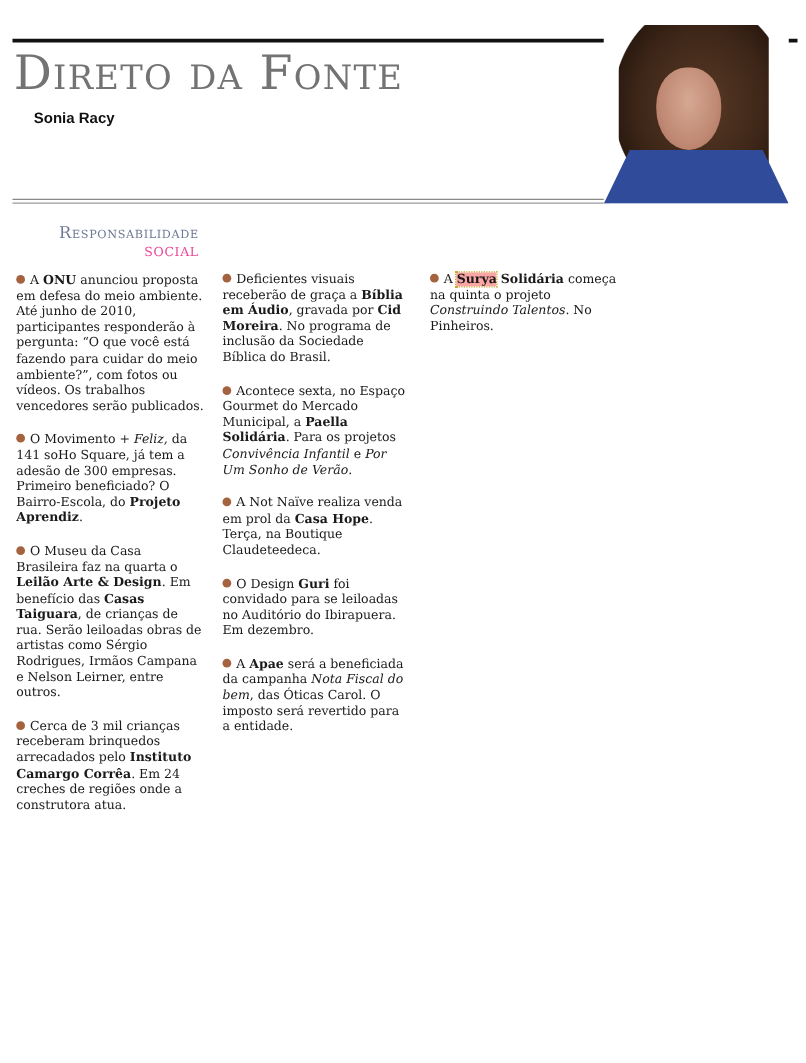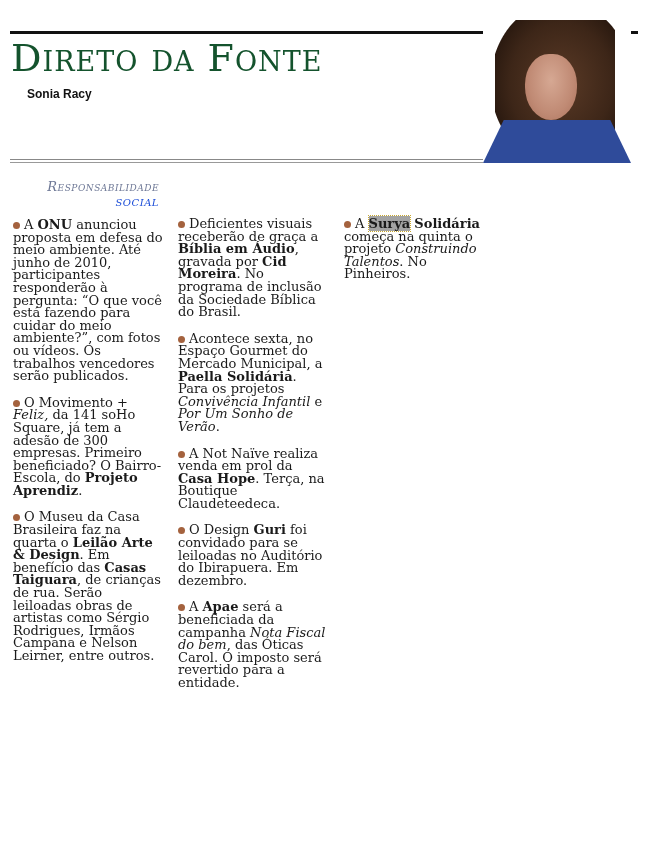--- a/index.html
+++ b/index.html
@@ -1,39 +1,39 @@
 <!DOCTYPE html>
 <html><head>
 <meta charset="utf-8">
 <style>
   html, body { margin: 0; padding: 0; background: #ffffff; }
   body { width: 645px; height: 850px; position: relative; overflow: hidden; font-family: "DejaVu Serif", serif; color: #1a1a1a; }
 
   .top-rule { position: absolute; left: 10px; top: 31px; width: 628px; height: 3px; background: #111; }
-  .masthead { position: absolute; left: 11px; top: 36px; font-family: "DejaVu Serif", serif; font-size: 38px; letter-spacing: 1px; color: #14532d; font-weight: normal; line-height: 44px; font-variant: small-caps; text-align: center; }
+  .masthead { position: absolute; left: 11px; top: 36px; font-family: "DejaVu Serif", serif; font-size: 38px; letter-spacing: 1px; color: #737373; font-weight: normal; line-height: 44px; font-variant: small-caps; text-align: center; }
   .byline { position: absolute; left: 27px; top: 87px; font-family: "Liberation Sans", sans-serif; font-weight: bold; font-size: 12px; color: #111; }
   .bottom-rule { position: absolute; left: 10px; top: 159px; width: 478px; height: 2px; border-top: 1px solid #888; border-bottom: 1px solid #999; }
 
   .photo { position: absolute; left: 483px; top: 20px; width: 148px; height: 143px; overflow: hidden; background: #fff; }
   .photo .hair { position: absolute; left: 12px; top: 0; width: 120px; height: 140px; background: radial-gradient(ellipse at 55% 45%, #5a3a26 0%, #3d2618 55%, #2b1a10 75%, rgba(255,255,255,0) 76%); }
   .photo .face { position: absolute; left: 42px; top: 34px; width: 52px; height: 66px; border-radius: 46% 46% 50% 50%; background: radial-gradient(ellipse at 50% 40%, #d6a893 0%, #c08a74 60%, #a8705a 100%); }
   .photo .shirt { position: absolute; left: 0; top: 100px; width: 148px; height: 43px; background: #2f4b9a; clip-path: polygon(14% 0, 86% 0, 100% 100%, 0 100%); }
 
-  .section-head { position: absolute; left: 14px; top: 180px; width: 145px; text-align: right; font-family: "DejaVu Serif", serif; font-variant: small-caps; line-height: 14px; font-style: italic; }
+  .section-head { position: absolute; left: 14px; top: 180px; width: 145px; text-align: right; font-family: "DejaVu Serif", serif; font-variant: small-caps; line-height: 14px; }
   .section-head .l1 { display: block; color: #6e7896; font-size: 13px; letter-spacing: 0.5px; }
-  .section-head .l2 { display: block; color: #1d4ed8; font-size: 14px; letter-spacing: 0.5px; }
+  .section-head .l2 { display: block; color: #ec4899; font-size: 14px; letter-spacing: 0.5px; }
 
-  .col { position: absolute; top: 218px; width: 150px; font-size: 13px; line-height: 12.6px; }
+  .col { position: absolute; top: 218px; width: 150px; font-size: 10px; line-height: 12.6px; }
   .col-1 { left: 13px; top: 219px; }
   .col-2 { left: 178px; }
   .col-3 { left: 344px; width: 150px; }
   .item { margin: 0 0 14px 0; text-align: left; }
   .bullet { display: inline-block; width: 7px; height: 7px; border-radius: 50%; background: #a4623e; margin-right: 4px; vertical-align: 0; }
   b { font-weight: bold; }
-  .hl { background: #a3a3a3; outline: 1px dotted #c9a830; }
+  .hl { background: #fca5a5; outline: 1px dotted #c9a830; }
 </style>
 </head>
 <body>
 
 <div class="top-rule"></div>
 
 <div class="masthead">
   <span>Direto da Fonte</span>
 </div>
 
@@ -49,20 +49,21 @@
 
 <div class="section-head">
   <span class="l1">Responsabilidade</span>
   <span class="l2">social</span>
 </div>
 
 <div class="col col-1">
     <p class="item"><span class="bullet"></span><span>A </span><b>ONU</b><span> anunciou proposta em defesa do meio ambiente. Até junho de 2010, participantes responderão à pergunta: “O que você está fazendo para cuidar do meio ambiente?”, com fotos ou vídeos. Os trabalhos vencedores serão publicados.</span></p>
     <p class="item"><span class="bullet"></span><span>O Movimento + </span><i>Feliz,</i><span> da 141 soHo Square, já tem a adesão de 300 empresas. Primeiro beneficiado? O Bairro-Escola, do </span><b>Projeto Aprendiz</b><span>.</span></p>
     <p class="item"><span class="bullet"></span><span>O Museu da Casa Brasileira faz na quarta o </span><b>Leilão Arte &amp; Design</b><span>. Em benefício das </span><b>Casas Taiguara</b><span>, de crianças de rua. Serão leiloadas obras de artistas como Sérgio Rodrigues, Irmãos Campana e Nelson Leirner, entre outros.</span></p>
+    <p class="item"><span class="bullet"></span><span>Cerca de 3 mil crianças receberam brinquedos arrecadados pelo </span><b>Instituto Camargo Corrêa</b><span>. Em 24 creches de regiões onde a construtora atua.</span></p>
   </div>
 <div class="col col-2">
     <p class="item"><span class="bullet"></span><span>Deficientes visuais receberão de graça a </span><b>Bíblia em Áudio</b><span>, gravada por </span><b>Cid Moreira</b><span>. No programa de inclusão da Sociedade Bíblica do Brasil.</span></p>
     <p class="item"><span class="bullet"></span><span>Acontece sexta, no Espaço Gourmet do Mercado Municipal, a </span><b>Paella Solidária</b><span>. Para os projetos </span><i>Convivência Infantil</i><span> e </span><i>Por Um Sonho de Verão</i><span>.</span></p>
     <p class="item"><span class="bullet"></span><span>A Not Naïve realiza venda em prol da </span><b>Casa Hope</b><span>. Terça, na Boutique Claudeteedeca.</span></p>
     <p class="item"><span class="bullet"></span><span>O Design </span><b>Guri</b><span> foi convidado para se leiloadas no Auditório do Ibirapuera. Em dezembro.</span></p>
     <p class="item"><span class="bullet"></span><span>A </span><b>Apae</b><span> será a beneficiada da campanha </span><i>Nota Fiscal do bem</i><span>, das Óticas Carol. O imposto será revertido para a entidade.</span></p>
   </div>
 <div class="col col-3">
     <p class="item"><span class="bullet"></span><span>A </span><b class="hl">Surya</b><span> </span><b>Solidária</b><span> começa na quinta o projeto </span><i>Construindo Talentos</i><span>. No Pinheiros.</span></p>

